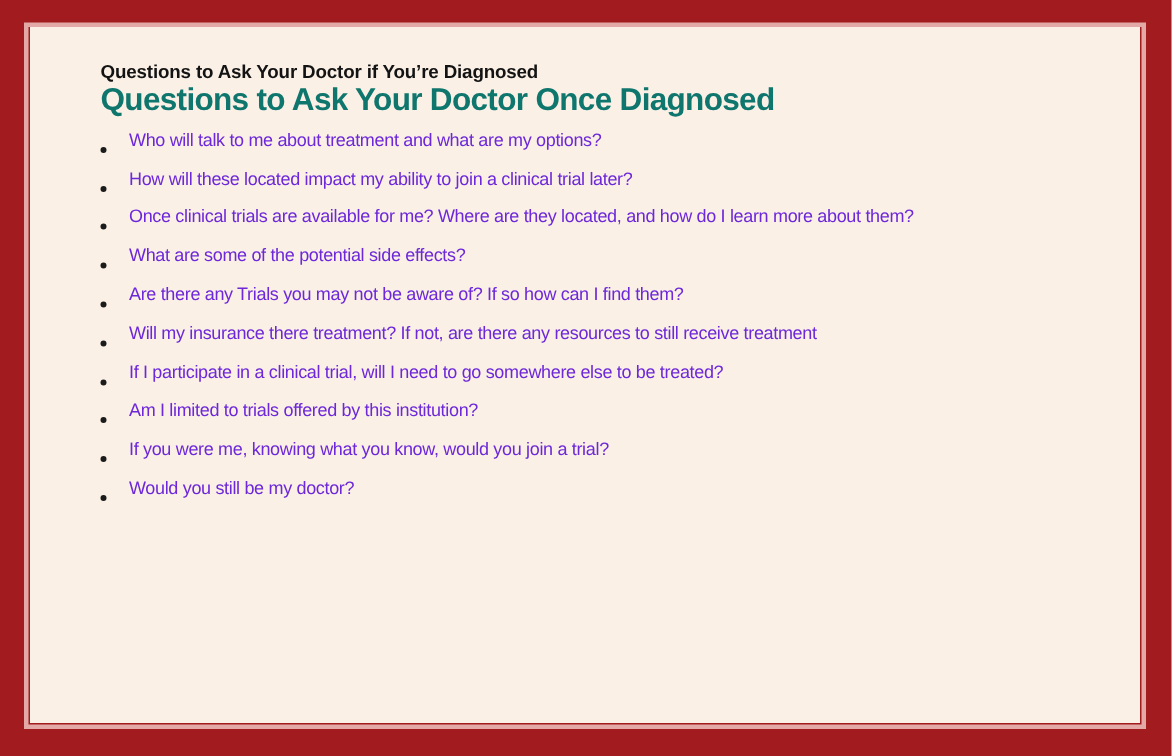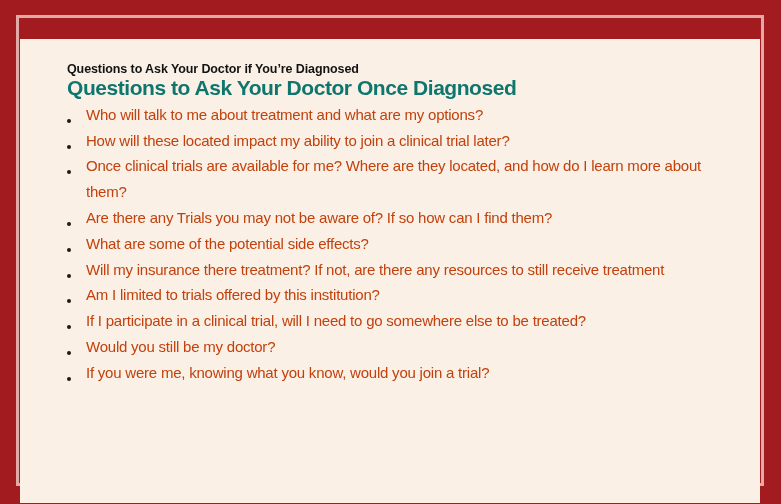--- a/index.html
+++ b/index.html
@@ -37,21 +37,20 @@
   }
 
   
   #slide-page {
     position: relative;
     width: 100%;
     height: 100%;
     background: #faf0e6;
     box-sizing: border-box;
     overflow: hidden;
-    margin-top: 21px;
   }
 
   #content {
     position: absolute;
     left: 0;
     top: 0;
     right: 0;
     padding: 24px 22px 0 36px;
     box-sizing: border-box;
   }
@@ -81,23 +80,23 @@
   
   #question-list {
     list-style: none;
     margin: 0;
     padding: 0;
   }
 
   .question-item {
     position: relative;
     padding-left: 30px;
-    font-size: 15px;
+    font-size: 12px;
     line-height: 25.8px;
-    color: #c2410c;
+    color: #6d28d9;
     letter-spacing: -0.22px;
     margin: 0;
   }
 
   .bullet-dot {
     position: absolute;
     left: 11px;
     top: 17px;
     width: 4px;
     height: 4px;
@@ -130,43 +129,43 @@
         <li class="question-item">
           <span class="bullet-dot"></span>
           <span class="question-text">How will these located impact my ability to join a clinical trial later?</span>
         </li>
         <li class="question-item">
           <span class="bullet-dot"></span>
           <span class="question-text">Once clinical trials are available for me? Where are they located, and how do I learn more about them?</span>
         </li>
         <li class="question-item">
           <span class="bullet-dot"></span>
-          <span class="question-text">Are there any Trials you may not be aware of? If so how can I find them?</span>
+          <span class="question-text">What are some of the potential side effects?</span>
         </li>
         <li class="question-item">
           <span class="bullet-dot"></span>
-          <span class="question-text">What are some of the potential side effects?</span>
+          <span class="question-text">Are there any Trials you may not be aware of? If so how can I find them?</span>
         </li>
         <li class="question-item">
           <span class="bullet-dot"></span>
           <span class="question-text">Will my insurance there treatment? If not, are there any resources to still receive treatment</span>
         </li>
         <li class="question-item">
           <span class="bullet-dot"></span>
+          <span class="question-text">If I participate in a clinical trial, will I need to go somewhere else to be treated?</span>
+        </li>
+        <li class="question-item">
+          <span class="bullet-dot"></span>
           <span class="question-text">Am I limited to trials offered by this institution?</span>
         </li>
         <li class="question-item">
           <span class="bullet-dot"></span>
-          <span class="question-text">If I participate in a clinical trial, will I need to go somewhere else to be treated?</span>
+          <span class="question-text">If you were me, knowing what you know, would you join a trial?</span>
         </li>
         <li class="question-item">
           <span class="bullet-dot"></span>
           <span class="question-text">Would you still be my doctor?</span>
-        </li>
-        <li class="question-item">
-          <span class="bullet-dot"></span>
-          <span class="question-text">If you were me, knowing what you know, would you join a trial?</span>
         </li>
       </ul>
 
     </div>
   </div>
 </div>
 
 </body></html>

